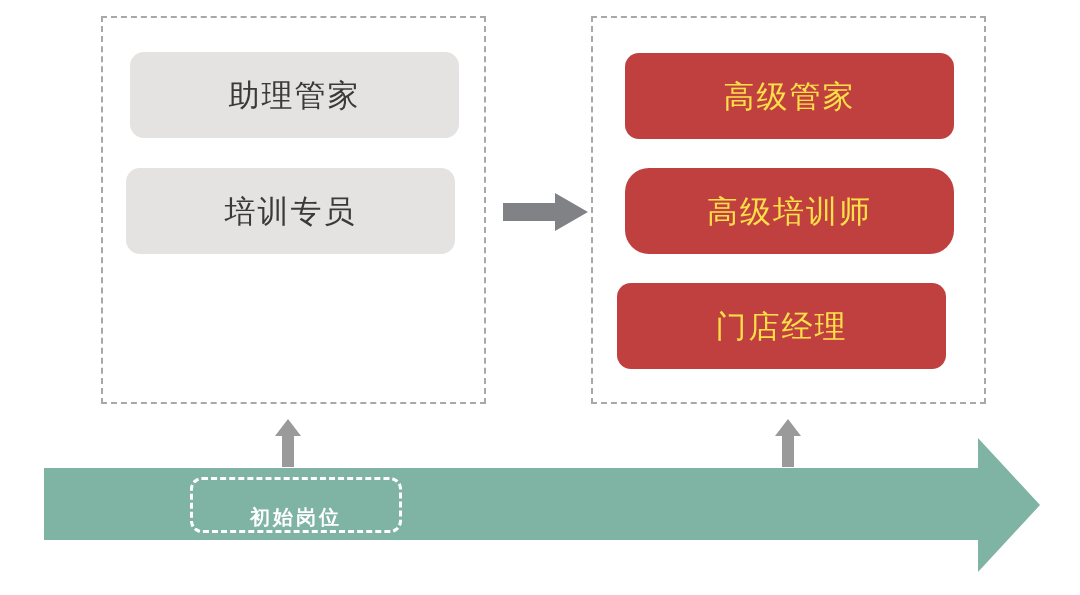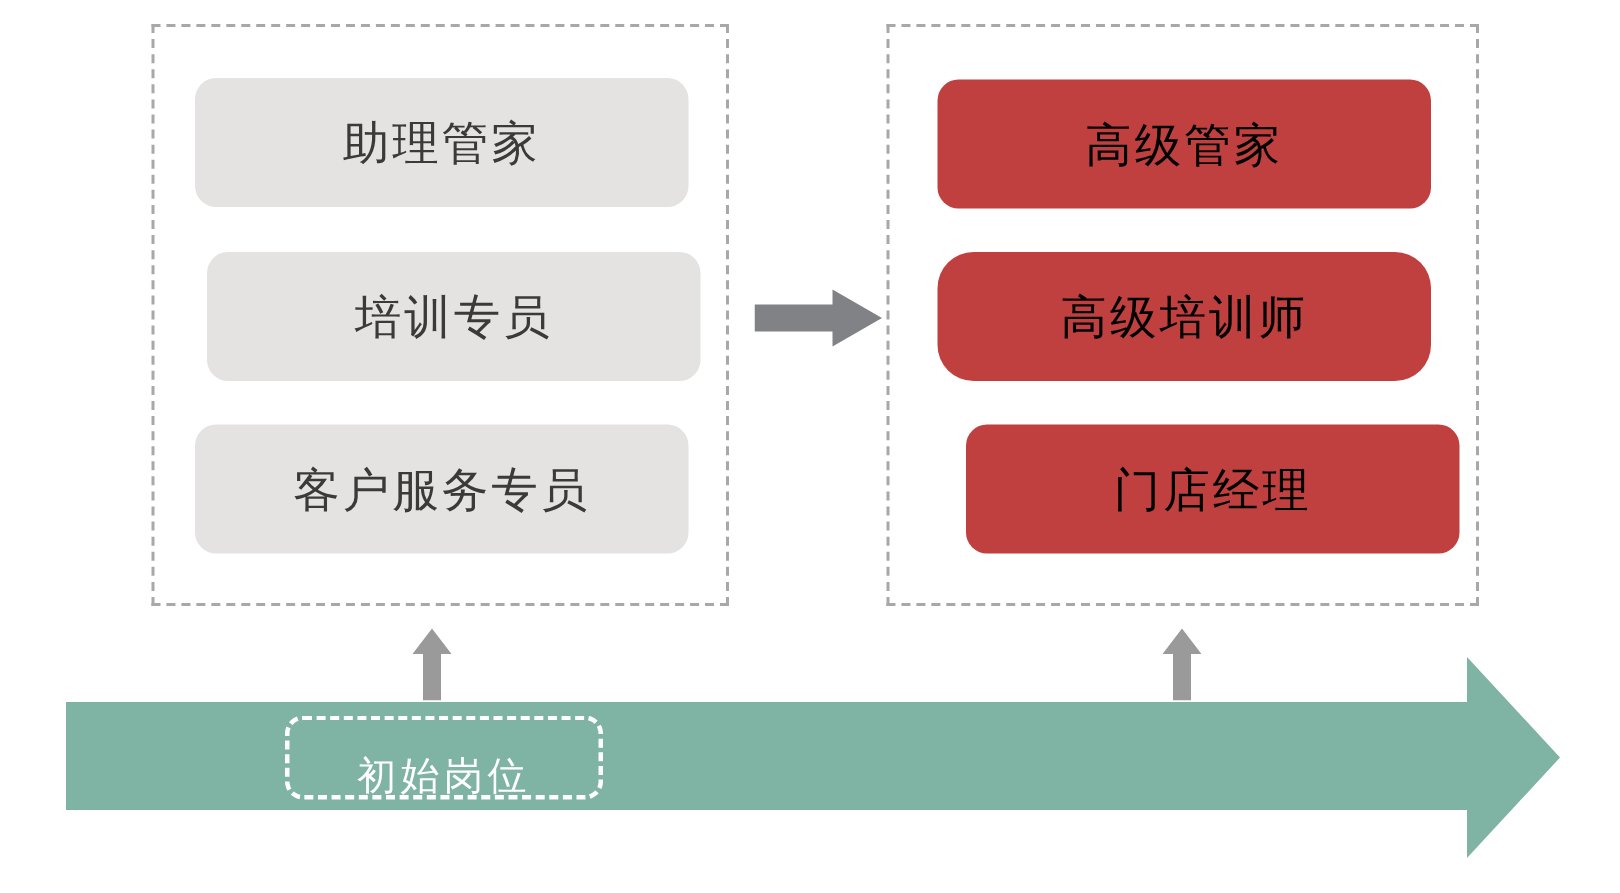--- a/index.html
+++ b/index.html
@@ -61,31 +61,31 @@
   .pill.gray {
     background: #e4e3e1;
   }
   .pill.gray .pill-label {
     color: #3a3a3a;
   }
   .pill.red {
     background: #c0403f;
   }
   .pill.red .pill-label {
-    color: #000000;
+    color: #fde047;
   }
 
   
   #pill-l0 { left: 130px; top:  52px; }
-  #pill-l1 { left: 138px; top: 168px; }
+  #pill-l1 { left: 126px; top: 168px; }
   #pill-l2 { left: 130px; top: 283px; }
   
   #pill-r0 { left: 625px; top:  53px; }
   #pill-r1 { left: 625px; top: 168px; border-radius: 24px; }
-  #pill-r2 { left: 644px; top: 283px; text-align: right; }
+  #pill-r2 { left: 617px; top: 283px; text-align: right; }
 
   
   #transition-arrow {
     position: absolute;
     left: 503px;
     top: 191px;
     width: 86px;
     height: 42px;
   }
 
@@ -115,22 +115,22 @@
     border-radius: 12px;
     box-sizing: border-box;
     display: flex;
     align-items: center;
     justify-content: center;
     height: 56px;
     padding: 0 14px;
   }
   .stage-label-text {
     color: #ffffff;
-    font-size: 26px;
-    font-weight: normal;
+    font-size: 20px;
+    font-weight: bold;
     letter-spacing: 3px;
     line-height: 1;
     white-space: nowrap;
     margin-top: 24px;
   }
   #stage-label-initial {
     left: 190px;
     top: 477px;
     width: 212px;
   }
@@ -145,23 +145,20 @@
 
 <div id="canvas">
 
   <div class="group-box" id="group-initial"></div>
 
   <div class="pill gray" id="pill-l0">
     <span class="pill-label">助理管家</span>
   </div>
   <div class="pill gray" id="pill-l1">
     <span class="pill-label">培训专员</span>
-  </div>
-  <div class="pill gray" id="pill-l2">
-    <span class="pill-label">客户服务专员</span>
   </div>
 
   <div id="transition-arrow">
     <svg width="86" height="42" viewBox="0 0 86 42" xmlns="http://www.w3.org/2000/svg">
       <polygon points="0,12 52,12 52,2 85,21 52,40 52,30 0,30" fill="#808286"></polygon>
     </svg>
   </div>
 
   <div class="group-box" id="group-growth"></div>
 

